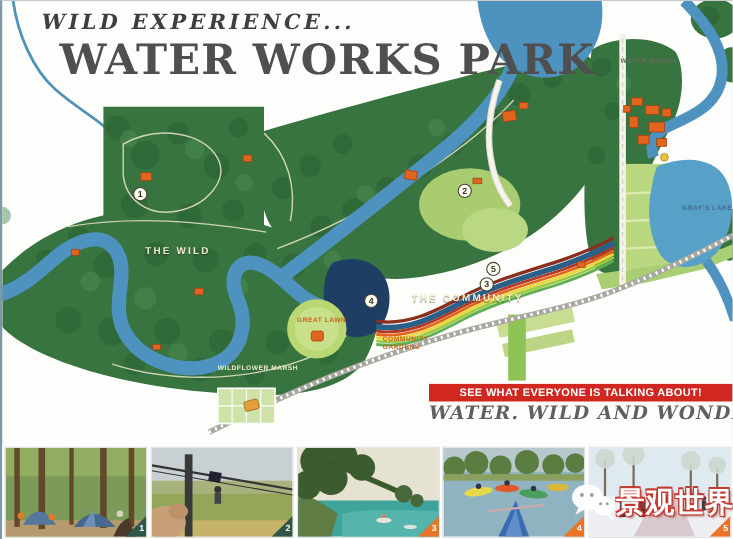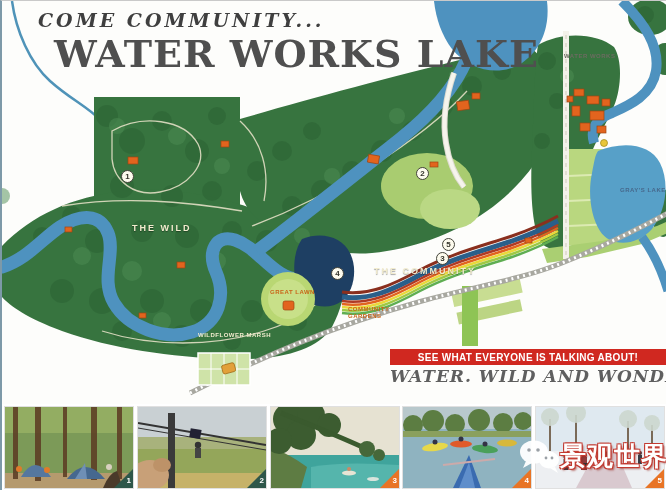--- a/index.html
+++ b/index.html
@@ -256,22 +256,22 @@
         <span>3</span>
       </div>
     <div class="marker" style="left:329px;top:266px;">
         <span>4</span>
       </div>
     <div class="marker" style="left:440px;top:237px;">
         <span>5</span>
       </div>
   </div>
 
-  <div class="kicker">COME COMMUNITY...</div>
-  <div class="main-title">WATER WORKS LAKE</div>
+  <div class="kicker">WILD EXPERIENCE...</div>
+  <div class="main-title">WATER WORKS PARK</div>
 
   <div class="banner-red">SEE WHAT EVERYONE IS TALKING ABOUT!</div>
   <div class="banner-script">WATER. WILD AND WONDER!</div>
 
   <div id="photo-strip">
 
     <div class="photo" style="left:3px;">
       <svg width="128" height="81" viewBox="0 0 128 81">
         <rect width="128" height="81" fill="#7c9a58"></rect>
         <rect width="128" height="26" fill="#93ad62"></rect>

